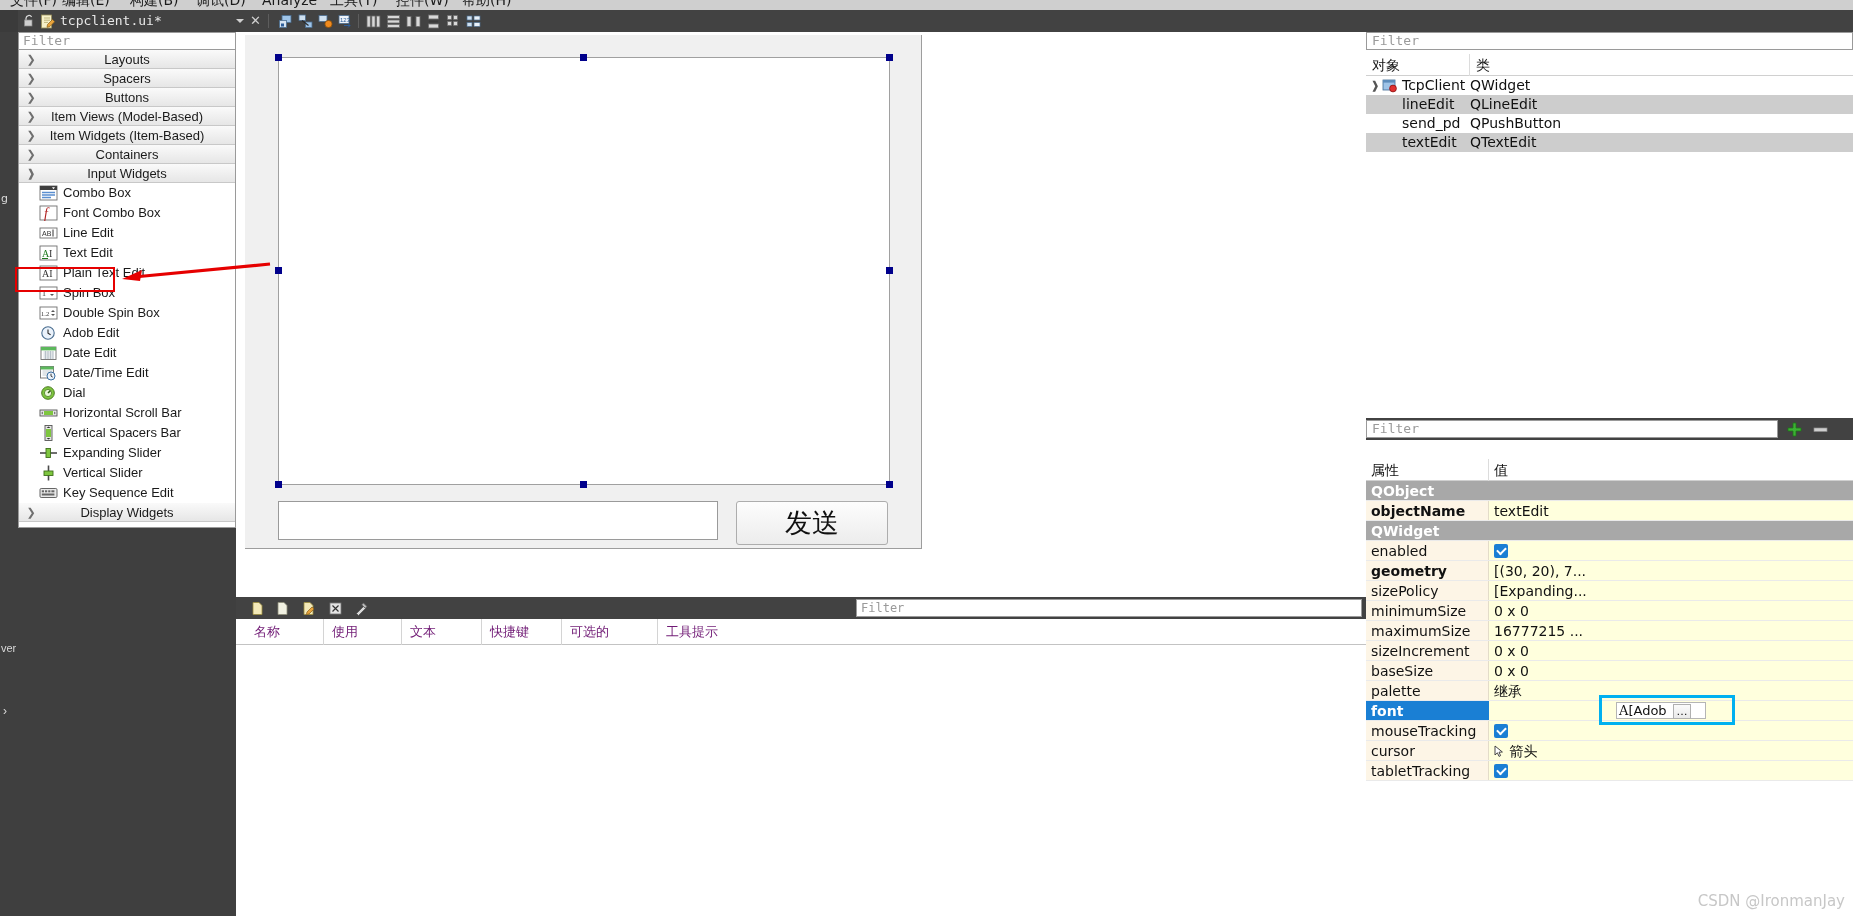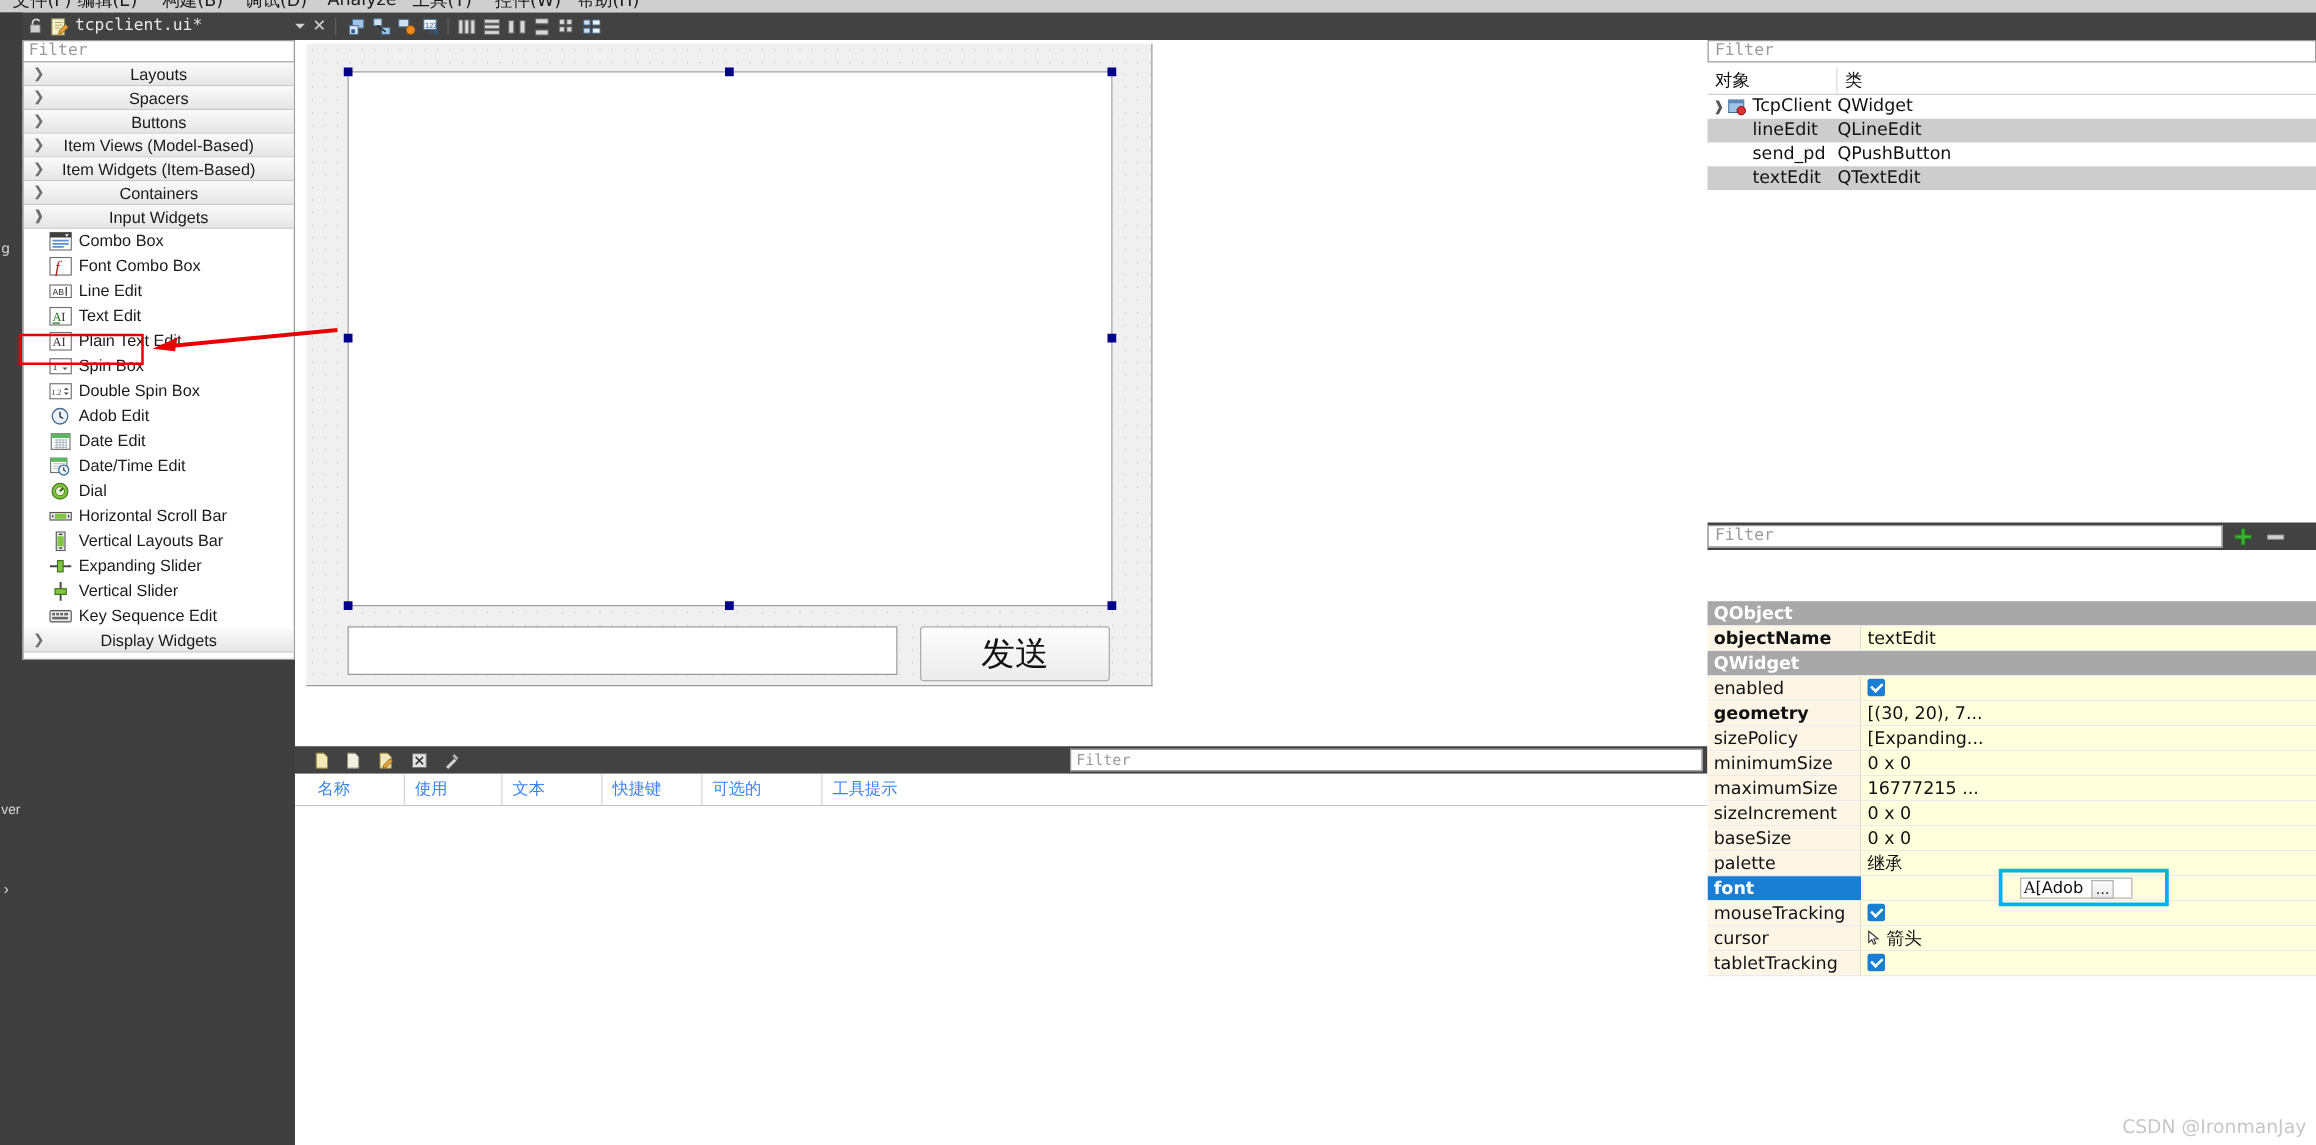--- a/index.html
+++ b/index.html
@@ -129,21 +129,21 @@
     font-family:"DejaVu Sans Mono", monospace; font-size:12px; color:#9a9a9a;
     padding:1px 4px; line-height:14px;
   }
   .acticon{position:absolute; top:4px; width:15px;height:15px;}
   #acthead{
     position:absolute; left:0px; top:587px; width:1130px; height:26px;
     background:#fff; border-bottom:1px solid #c3c3c3;
   }
   #acthead .col{
     position:absolute; top:0; height:26px; line-height:26px;
-    font-size:13px; color:#3b82f6; font-family:"DejaVu Sans", sans-serif;
+    font-size:13px; color:#701a75; font-family:"DejaVu Sans", sans-serif;
     border-right:1px solid #d4d4d4; padding-left:8px;
   }
   #actbody{ position:absolute; left:0px; top:613px; width:1130px; height:271px; background:#fff;}
   #actLeftStub{ position:absolute; left:0; top:565px; width:10px; height:319px; background:#f0f0f0; border-right:1px solid #c0c0c0;}
 
   
   #rightpanel{
     position:absolute; left:1366px; top:32px; width:487px; height:884px;
     background:#fff;
   }
@@ -473,21 +473,21 @@
         <path d="M3.6 6.6 l0 2.8 l-1.2 -1.4 z M15.4 6.6 l0 2.8 l1.2 -1.4 z" fill="#333"></path>
       </svg>
       <span>Horizontal Scroll Bar</span>
     </div>
     <div class="witem">
       <svg class="wicon" viewBox="0 0 19 16">
         <rect x="6" y="0.5" width="7" height="15" fill="#e6e6e6" stroke="#555" stroke-width="0.9"></rect>
         <rect x="7" y="4" width="5" height="8" fill="#7ec63f"></rect>
         <path d="M7.6 3 h3.8 l-1.9 -1.4 z M7.6 13 h3.8 l-1.9 1.4 z" fill="#333"></path>
       </svg>
-      <span>Vertical Layouts Bar</span>
+      <span>Vertical Spacers Bar</span>
     </div>
     <div class="witem">
       <svg class="wicon" viewBox="0 0 19 16">
         <path d="M1 8 h17" stroke="#4a4a4a" stroke-width="1.6"></path>
         <rect x="7" y="3.5" width="4.5" height="9" fill="#7ec63f" stroke="#3f6e1b" stroke-width="0.9"></rect>
       </svg>
       <span>Expanding Slider</span>
     </div>
     <div class="witem">
       <svg class="wicon" viewBox="0 0 19 16">
@@ -615,20 +615,24 @@
     <div id="propFilter">Filter</div>
     <svg id="propPlus" viewBox="0 0 17 17">
       <path d="M7 2 h3 v5 h5 v3 h-5 v5 h-3 v-5 h-5 v-3 h5 z" fill="#3cb034" stroke="#1d7a18" stroke-width="0.8"></path>
     </svg>
     <svg id="propMinus" viewBox="0 0 17 17">
       <rect x="2" y="7" width="13" height="3.4" fill="#cfcfcf" stroke="#8f8f8f" stroke-width="0.7"></rect>
     </svg>
   </div>
 
 
+  <div id="propHead">
+    <div class="pc" style="left:0;   width:123px;">属性</div>
+    <div class="pc" style="left:123px; width:364px; border-right:none;">值</div>
+  </div>
 
   <div id="propList">
     <div class="prow grp">
       <span class="pn">QObject</span>
     </div>
     <div class="prow bold">
       <span class="pn">objectName</span>
       <span class="pv">textEdit</span>
     </div>
     <div class="prow grp">

